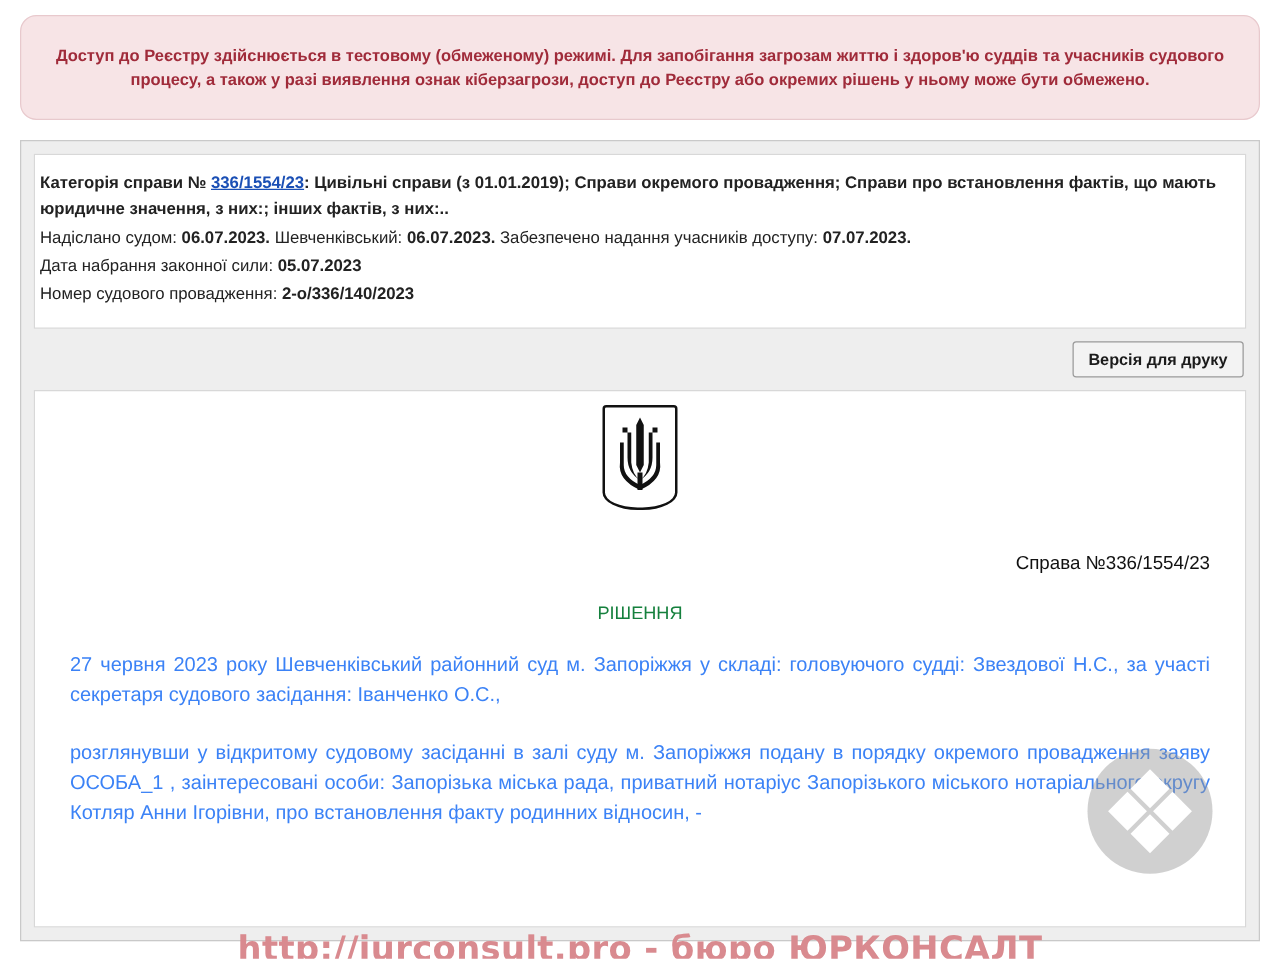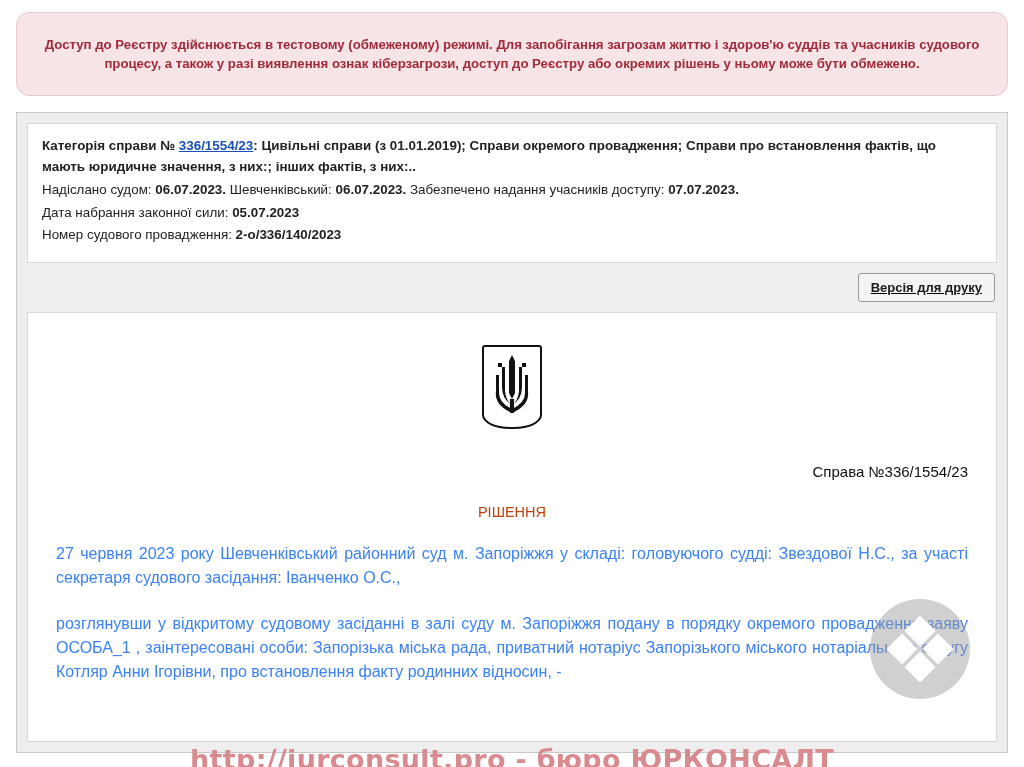--- a/index.html
+++ b/index.html
@@ -40,56 +40,55 @@
   
   .case-wrap {
     margin: 16px 16px 0 16px;
     border: 1px solid #c9c9c9;
     background: #eeeeee;
     padding: 10px;
   }
   .case-meta {
     background: #ffffff;
     border: 1px solid #d8d8d8;
-    padding: 12px 14px 14px 14px;
+    padding: 12px 14px 14px 4px;
     font-size: 13.4px;
     color: #222;
     line-height: 1.55;
   }
   .case-meta .row { margin: 0 0 2px 0; }
   .case-meta b { font-weight: bold; }
   .case-link {
     color: #1a4fb5;
     font-weight: bold;
     text-decoration: underline;
   }
 
   .print-row {
     display: flex;
     justify-content: flex-end;
     padding: 10px 2px 10px 0;
-    text-decoration: underline;
   }
   .print-btn {
     background: #f3f3f3;
     border: 1px solid #9a9a9a;
     border-radius: 3px;
     font-family: "Liberation Sans", sans-serif;
     font-size: 13px;
     font-weight: bold;
     color: #1b1b1b;
     padding: 6px 12px;
     cursor: pointer;
   }
 
   
   .doc {
     background: #ffffff;
     border: 1px solid #d8d8d8;
-    padding: 28px 28px 18px 28px;
+    padding: 7px 28px 18px 28px;
     position: relative;
     height: 430px;
     overflow: hidden;
   }
 
   .emblem-wrap {
     display: flex;
     justify-content: center;
     padding-top: 4px;
   }
@@ -107,21 +106,21 @@
     text-align: right;
     font-size: 15px;
     color: #111;
     margin-top: 10px;
   }
   .right-line.first { margin-top: 34px; }
 
   .center-line {
     text-align: center;
     font-size: 14.5px;
-    color: #c2410c;
+    color: #15803d;
     margin-top: 24px;
   }
 
   .para {
     font-size: 16px;
     color: #3b82f6;
     line-height: 1.5;
     margin-top: 22px;
     text-align: justify;
   }

